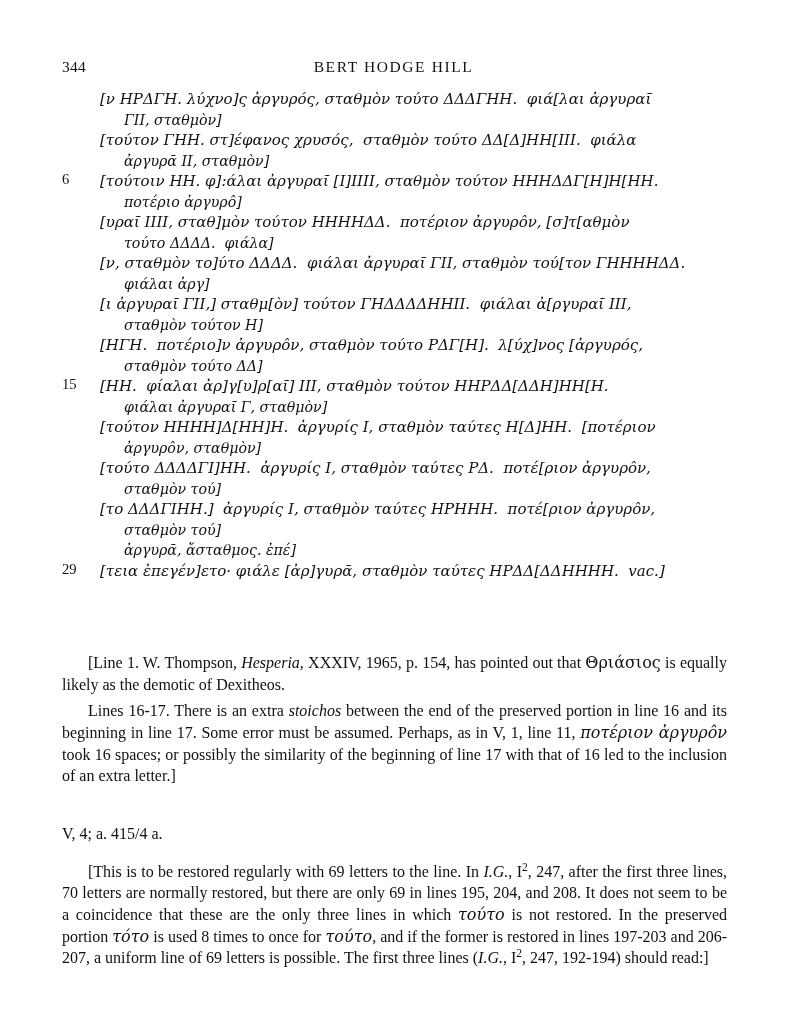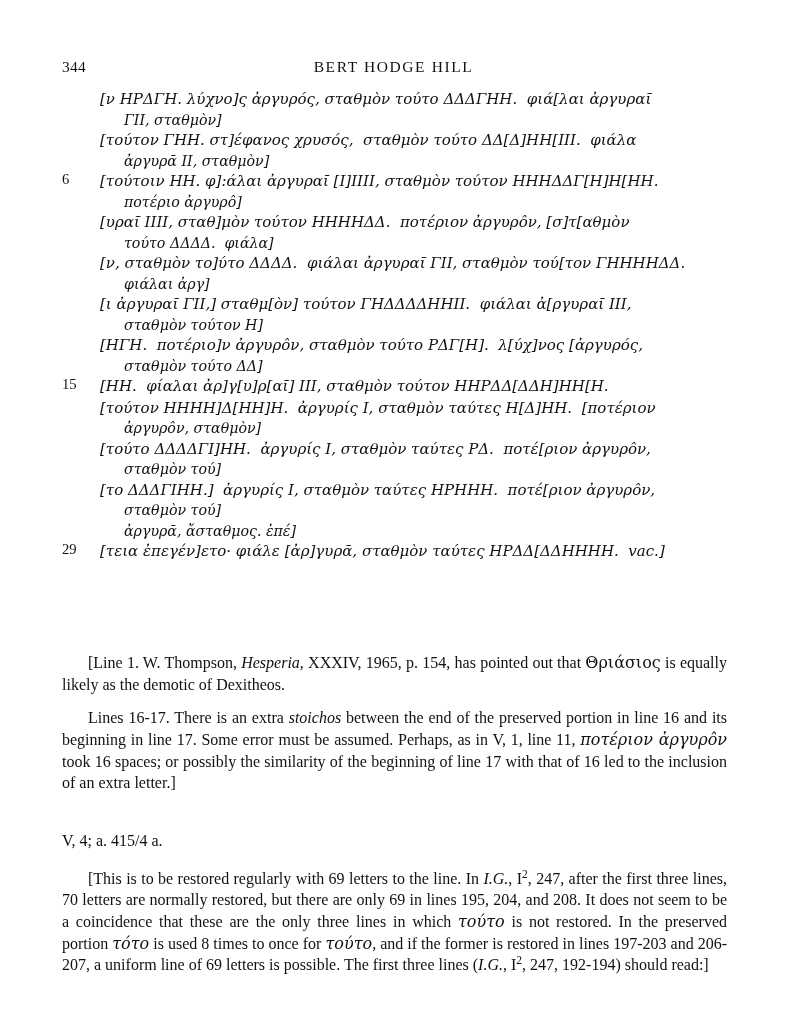--- a/index.html
+++ b/index.html
@@ -96,21 +96,21 @@
     width: 665px;
     font-size: 16px;
     line-height: 1.355;
     text-align: justify;
   }
   .para {
     margin: 0 0 0 0;
     text-indent: 26px;
   }
   .para.noindent { text-indent: 0; }
-  .para + .para { margin-top: 12px; }
+  .para + .para { margin-top: 5px; }
   .gap { height: 16px; }
   .sec-head {
     margin-top: 20px;
     text-indent: 0;
   }
   i, .it { font-style: italic; }
   .gk { font-family: "DejaVu Serif", serif; font-style: italic; }
   .gkn { font-family: "DejaVu Serif", serif; font-style: normal; }
   sup { font-size: 0.72em; vertical-align: super; line-height: 0; }
 </style>
@@ -156,20 +156,21 @@
         <span class="ins-cont">σταθμὸν τούτον Η]</span>
       </div>
       <div class="ins-line">
         <span class="ins-num"></span>
         <span class="ins-text">[ΗΓΗ.  ποτέριο]ν ἀργυρôν, σταθμὸν τούτο ΡΔΓ[Η].  λ[ύχ]νος [ἀργυρός,</span>
         <span class="ins-cont">σταθμὸν τούτο ΔΔ]</span>
       </div>
       <div class="ins-line">
         <span class="ins-num">15</span>
         <span class="ins-text">[ΗΗ.  φίαλαι ἀρ]γ[υ]ρ[αῖ] ΙΙΙ, σταθμὸν τούτον ΗΗΡΔΔ[ΔΔΗ]ΗΗ[Η.</span>
+        <span class="ins-cont">φιάλαι ἀργυραῖ Γ, σταθμὸν]</span>
       </div>
       <div class="ins-line">
         <span class="ins-num"></span>
         <span class="ins-text">[τούτον ΗΗΗΗ]Δ[ΗΗ]Η.  ἀργυρίς Ι, σταθμὸν ταύτες Η[Δ]ΗΗ.  [ποτέριον</span>
         <span class="ins-cont">ἀργυρôν, σταθμὸν]</span>
       </div>
       <div class="ins-line">
         <span class="ins-num"></span>
         <span class="ins-text">[τούτο ΔΔΔΔΓΙ]ΗΗ.  ἀργυρίς Ι, σταθμὸν ταύτες ΡΔ.  ποτέ[ριον ἀργυρôν,</span>
         <span class="ins-cont">σταθμὸν τού]</span>

